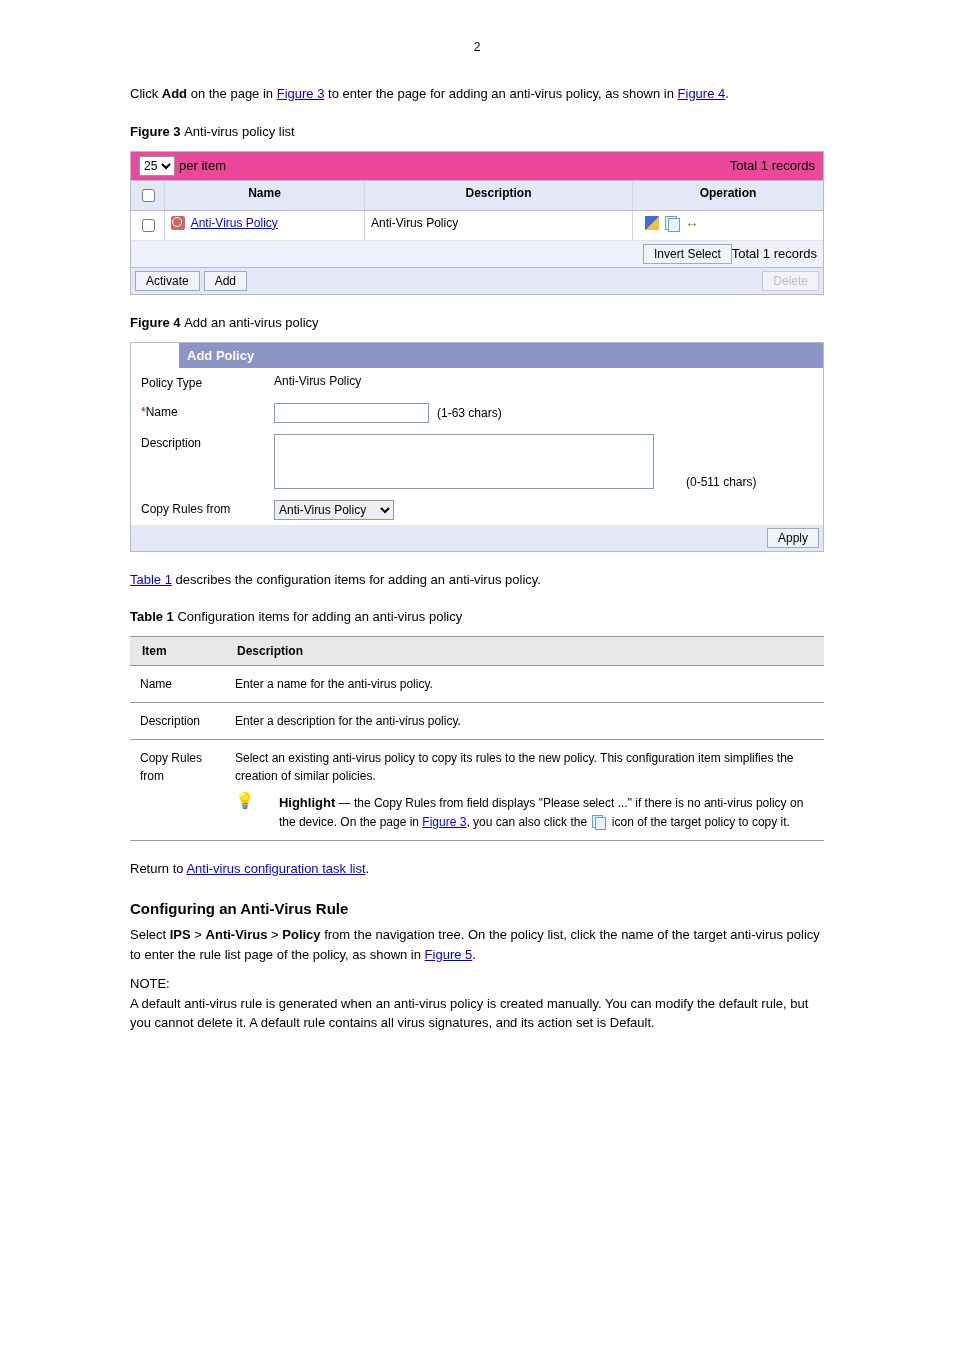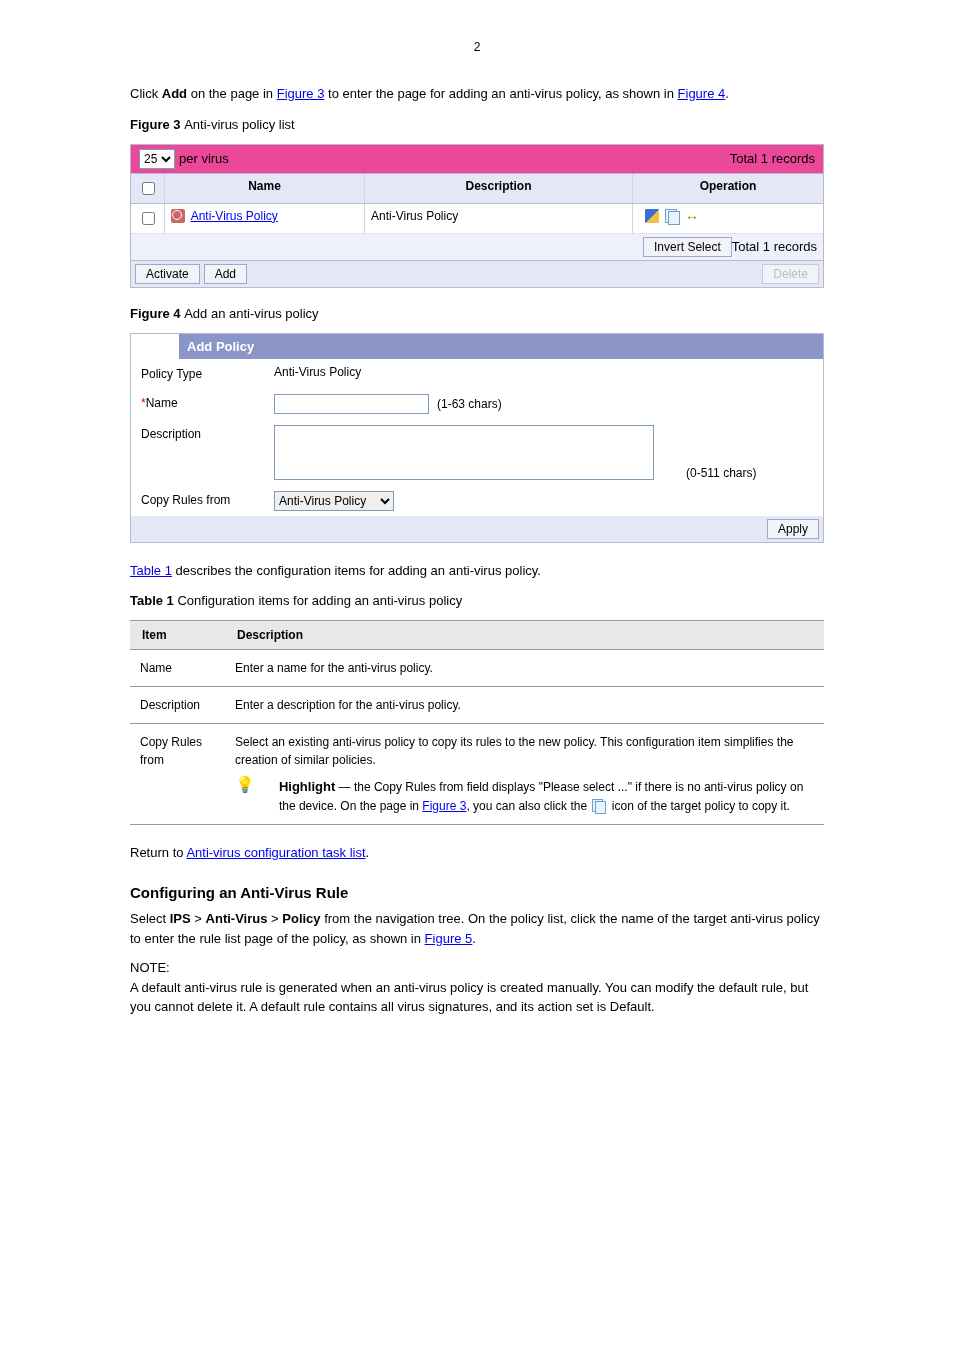--- a/index.html
+++ b/index.html
@@ -8,21 +8,21 @@
     padding: 40px 130px;
     font-family: Arial, sans-serif;
     font-size: 13px;
     color: #000;
     background: #fff;
     width: 954px;
   }
   .page-num { text-align: center; font-size: 12px; margin-bottom: 30px; }
   .instruction { margin: 8px 0; line-height: 1.5; }
   .link { color: #0000EE; text-decoration: underline; }
-  .fig-caption { margin: 13px 0 12px 0; }
+  .fig-caption { margin: 20px 0 12px 0; }
 
   
   .fig-box { border: 1px solid #b8b8d0; margin-bottom: 18px; }
   .fig-toolbar {
     background: #ec4899;
     padding: 4px 8px;
     border-bottom: 1px solid #b8b8d0;
     display: flex;
     align-items: center;
     justify-content: space-between;
@@ -159,21 +159,21 @@
 <p class="fig-caption">
   <b>Figure 3 </b><span>Anti-virus policy list</span>
 </p>
 
 <div class="fig-box">
   <div class="fig-toolbar">
     <div class="perpage">
       <select class="perpage-sel">
         <option>25</option>
       </select>
-      <span>per virus</span>
+      <span>per item</span>
     </div>
     <span>Total 1 records</span>
   </div>
   <div class="thead-row">
     <div class="th col-check">
       <input type="checkbox" style="">
     </div>
     <div class="th col-name">Name</div>
     <div class="th col-desc">Description</div>
     <div class="th col-op">Operation</div>

